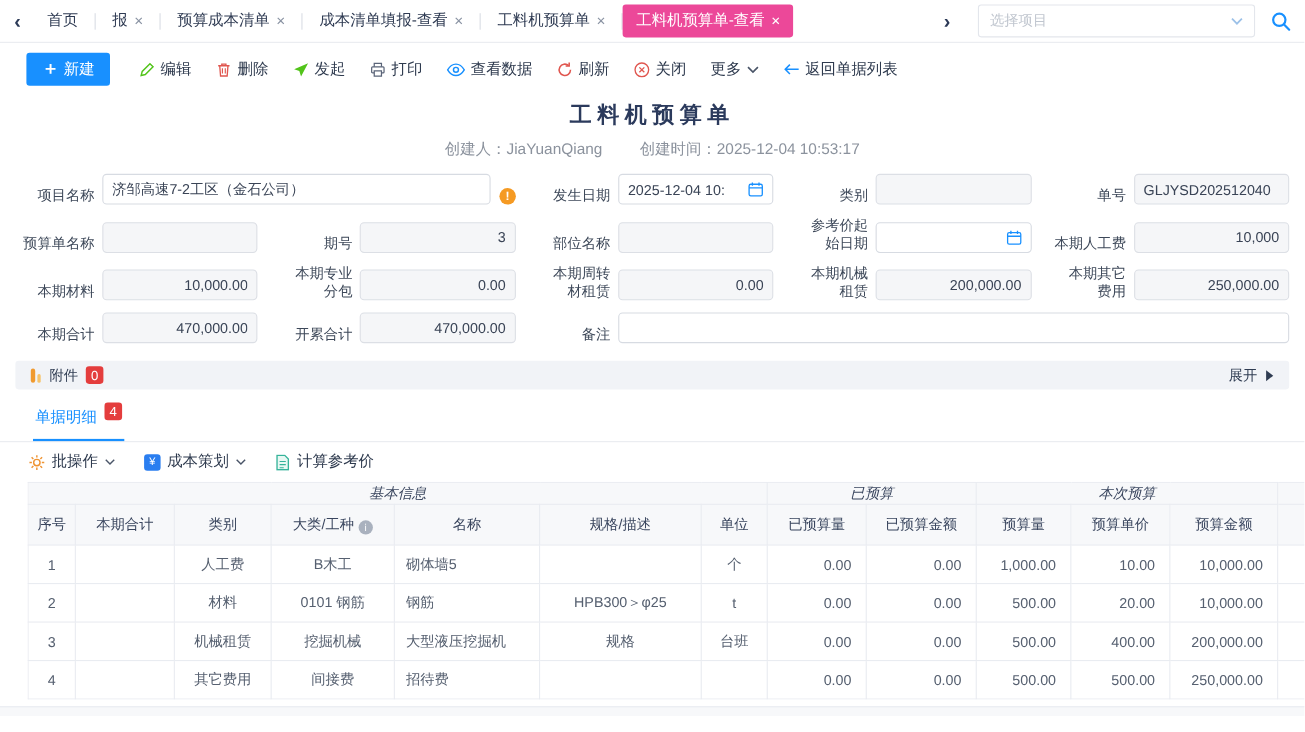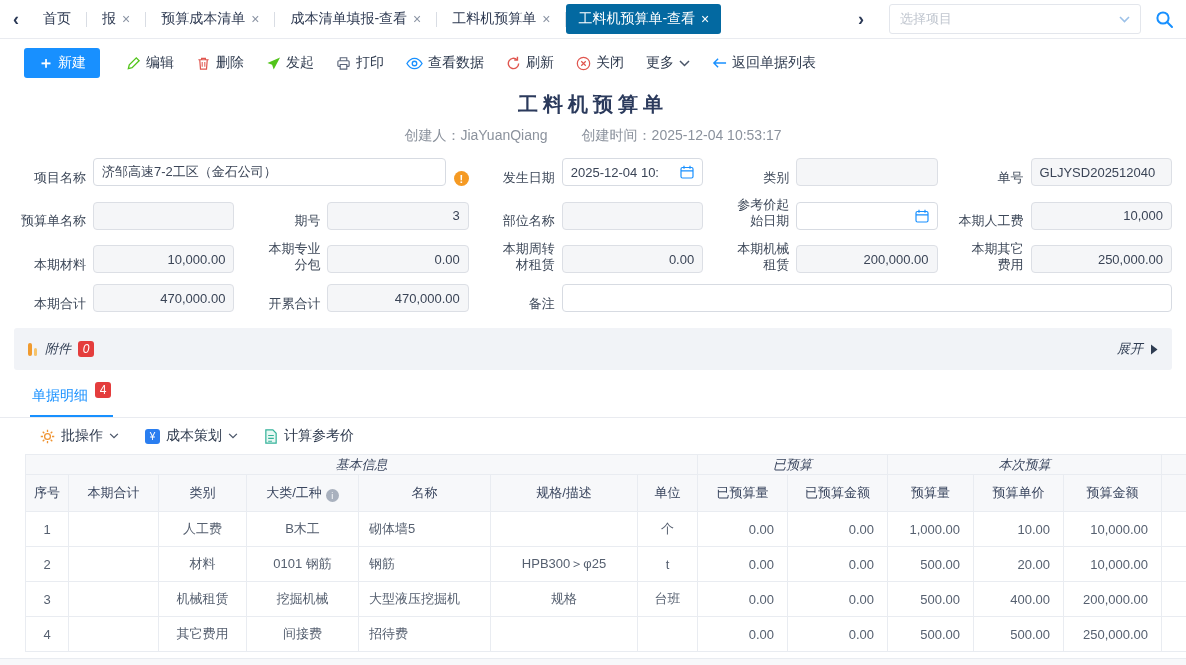--- a/index.html
+++ b/index.html
@@ -9,21 +9,21 @@
     color: #303b50; font-size: 13px;
   }
   svg { display: block; }
 
   
   .tabbar { height: 39px; display: flex; align-items: center; border-bottom: 1px solid #e9ebf0; padding: 0 12px 0 4px; }
   .nav-chev { font-size: 18px; font-weight: bold; color: #2c3a57; padding: 0 9px; cursor: pointer; line-height: 1; }
   .tabs { display: flex; align-items: center; height: 100%; flex: 1; overflow: hidden; }
   .tab { display: inline-flex; align-items: center; gap: 6px; padding: 6px 15px; font-size: 14px; color: #2e3a52; white-space: nowrap; cursor: pointer; }
   .tab .tab-x { color: #8a93a3; font-size: 14px; line-height: 1; }
-  .tab.active { background: #0369a1; color: #fff; border-radius: 3px; padding: 6px 12px; }
+  .tab.active { background: #ec4899; color: #fff; border-radius: 3px; padding: 6px 12px; }
   .tab.active .tab-x { color: #fff; }
   .tab-sep { width: 1px; height: 15px; background: #d9dde4; flex: none; }
   .proj-select { width: 252px; height: 30px; border: 1px solid #e3e6ec; border-radius: 3px; display: flex; align-items: center; padding: 0 10px; margin: 0 14px 0 16px; cursor: pointer; }
   .proj-select .ph { color: #c0c6cf; font-size: 13px; flex: 1; }
 
   
   .toolbar { display: flex; align-items: center; padding: 9px 0 9px 24px; gap: 22px; }
   .btn-new { background: #1890ff; color: #fff; border-radius: 3px; height: 30px; padding: 0 14px; display: inline-flex; align-items: center; gap: 4px; font-size: 14px; cursor: pointer; margin-right: 4px; }
   .btn-new .plus { font-size: 16px; font-weight: bold; line-height: 1; }
   .tb-item { display: inline-flex; align-items: center; gap: 5px; font-size: 14px; color: #2e3a4e; cursor: pointer; white-space: nowrap; }
@@ -41,35 +41,35 @@
   .lb { width: 72px; flex: none; text-align: right; font-size: 13px; color: #3d4859; margin-right: 7px; line-height: 1.25; white-space: pre-line; }
   .inp { flex: 1; height: 28px; background: #f5f6f8; border: 1px solid #dcdfe5; border-radius: 4px; display: flex; align-items: center; padding: 0 8px; font-size: 13px; color: #3a4456; overflow: hidden; white-space: nowrap; min-width: 0; }
   .inp.wt { background: #fff; border-color: #d7dbe2; }
   .inp.num { justify-content: flex-end; }
   .inp .inp-text { overflow: hidden; flex: 1; }
   .inp.num .inp-text { text-align: right; }
   .inp .cal { flex: none; margin-left: 6px; }
   .info-orange { flex: none; width: 15px; height: 15px; border-radius: 50%; background: #f59a23; color: #fff; font-size: 11px; font-weight: bold; display: inline-flex; align-items: center; justify-content: center; margin-left: 8px; cursor: pointer; }
 
   
-  .attach { margin: 4px 14px 0; background: #f1f3f7; border-radius: 3px; height: 42px; display: flex; align-items: center; padding: 0 14px; font-style: italic; }
+  .attach { margin: 4px 14px 0; background: #f1f3f7; border-radius: 3px; height: 26px; display: flex; align-items: center; padding: 0 14px; }
   .clip-icon { display: inline-flex; align-items: flex-end; gap: 2px; margin-right: 8px; }
   .clip-icon .b1 { width: 4px; height: 13px; background: #f09a2f; border-radius: 2px; }
   .clip-icon .b2 { width: 3px; height: 8px; background: #f6c36b; border-radius: 2px; }
   .badge { background: #e43d3d; color: #fff; font-size: 12px; min-width: 16px; height: 16px; border-radius: 3px; display: inline-flex; align-items: center; justify-content: center; padding: 0 3px; margin-left: 7px; }
   .attach-label { font-size: 13px; color: #2f3c52; }
   .expand { margin-left: auto; display: inline-flex; align-items: center; gap: 7px; font-size: 13px; color: #2f3c52; cursor: pointer; }
 
   
   .detail-tabs { margin-top: 13px; border-bottom: 1px solid #e9ebf0; padding-left: 14px; }
   .dtab { display: inline-flex; align-items: flex-start; color: #1890ff; font-size: 14px; padding: 4px 2px 10px; border-bottom: 2px solid #1890ff; cursor: pointer; margin-left: 16px; }
   .dtab .badge { transform: translateY(-5px); }
 
   
-  .subtool { display: flex; align-items: center; gap: 26px; padding: 9px 0 9px 40px; }
+  .subtool { display: flex; align-items: center; gap: 26px; padding: 9px 0 9px 26px; }
   .st-item { display: inline-flex; align-items: center; gap: 6px; font-size: 14px; color: #2e3a4e; cursor: pointer; }
   .sq-blue { width: 15px; height: 15px; border-radius: 3px; background: #2a7ef0; color: #fff; font-size: 10px; display: inline-flex; align-items: center; justify-content: center; }
 
   
   .grid-wrap { margin-left: 25px; width: 1161px; overflow: hidden; }
   table { border-collapse: collapse; table-layout: fixed; width: 1186px; }
   th, td { border: 1px solid #e9ecf1; overflow: hidden; white-space: nowrap; }
   th { background: #f7f8fa; font-weight: normal; color: #39455e; font-size: 13px; text-align: center; }
   .gth { height: 20px; font-style: italic; }
   .cth { height: 37px; }

